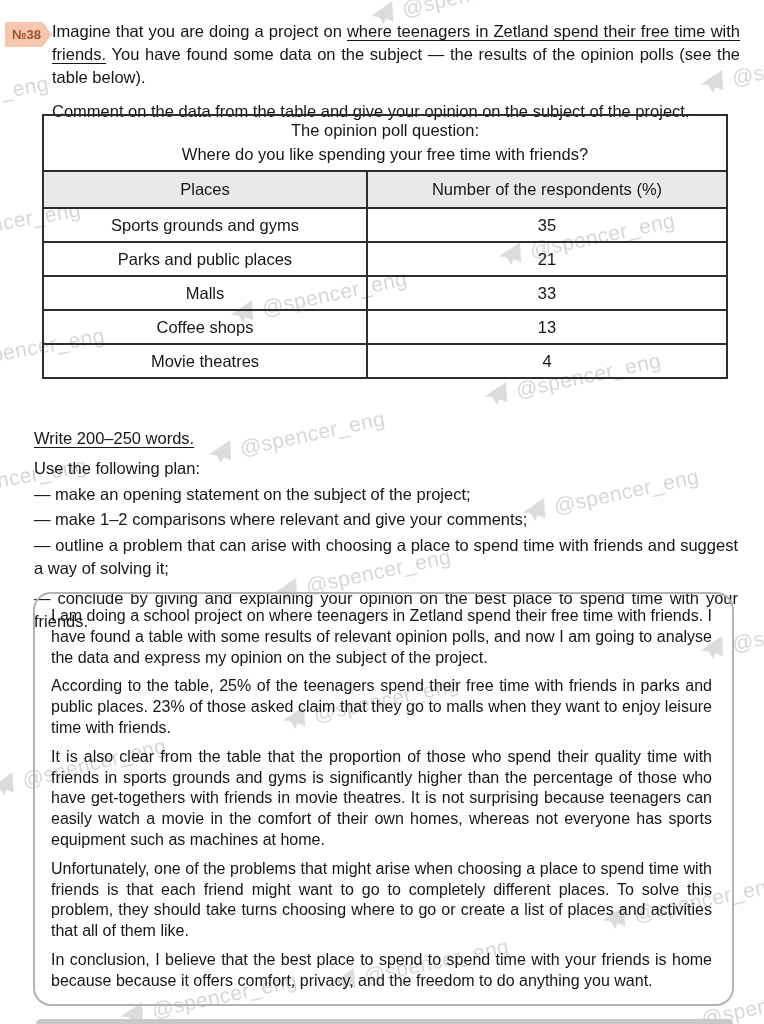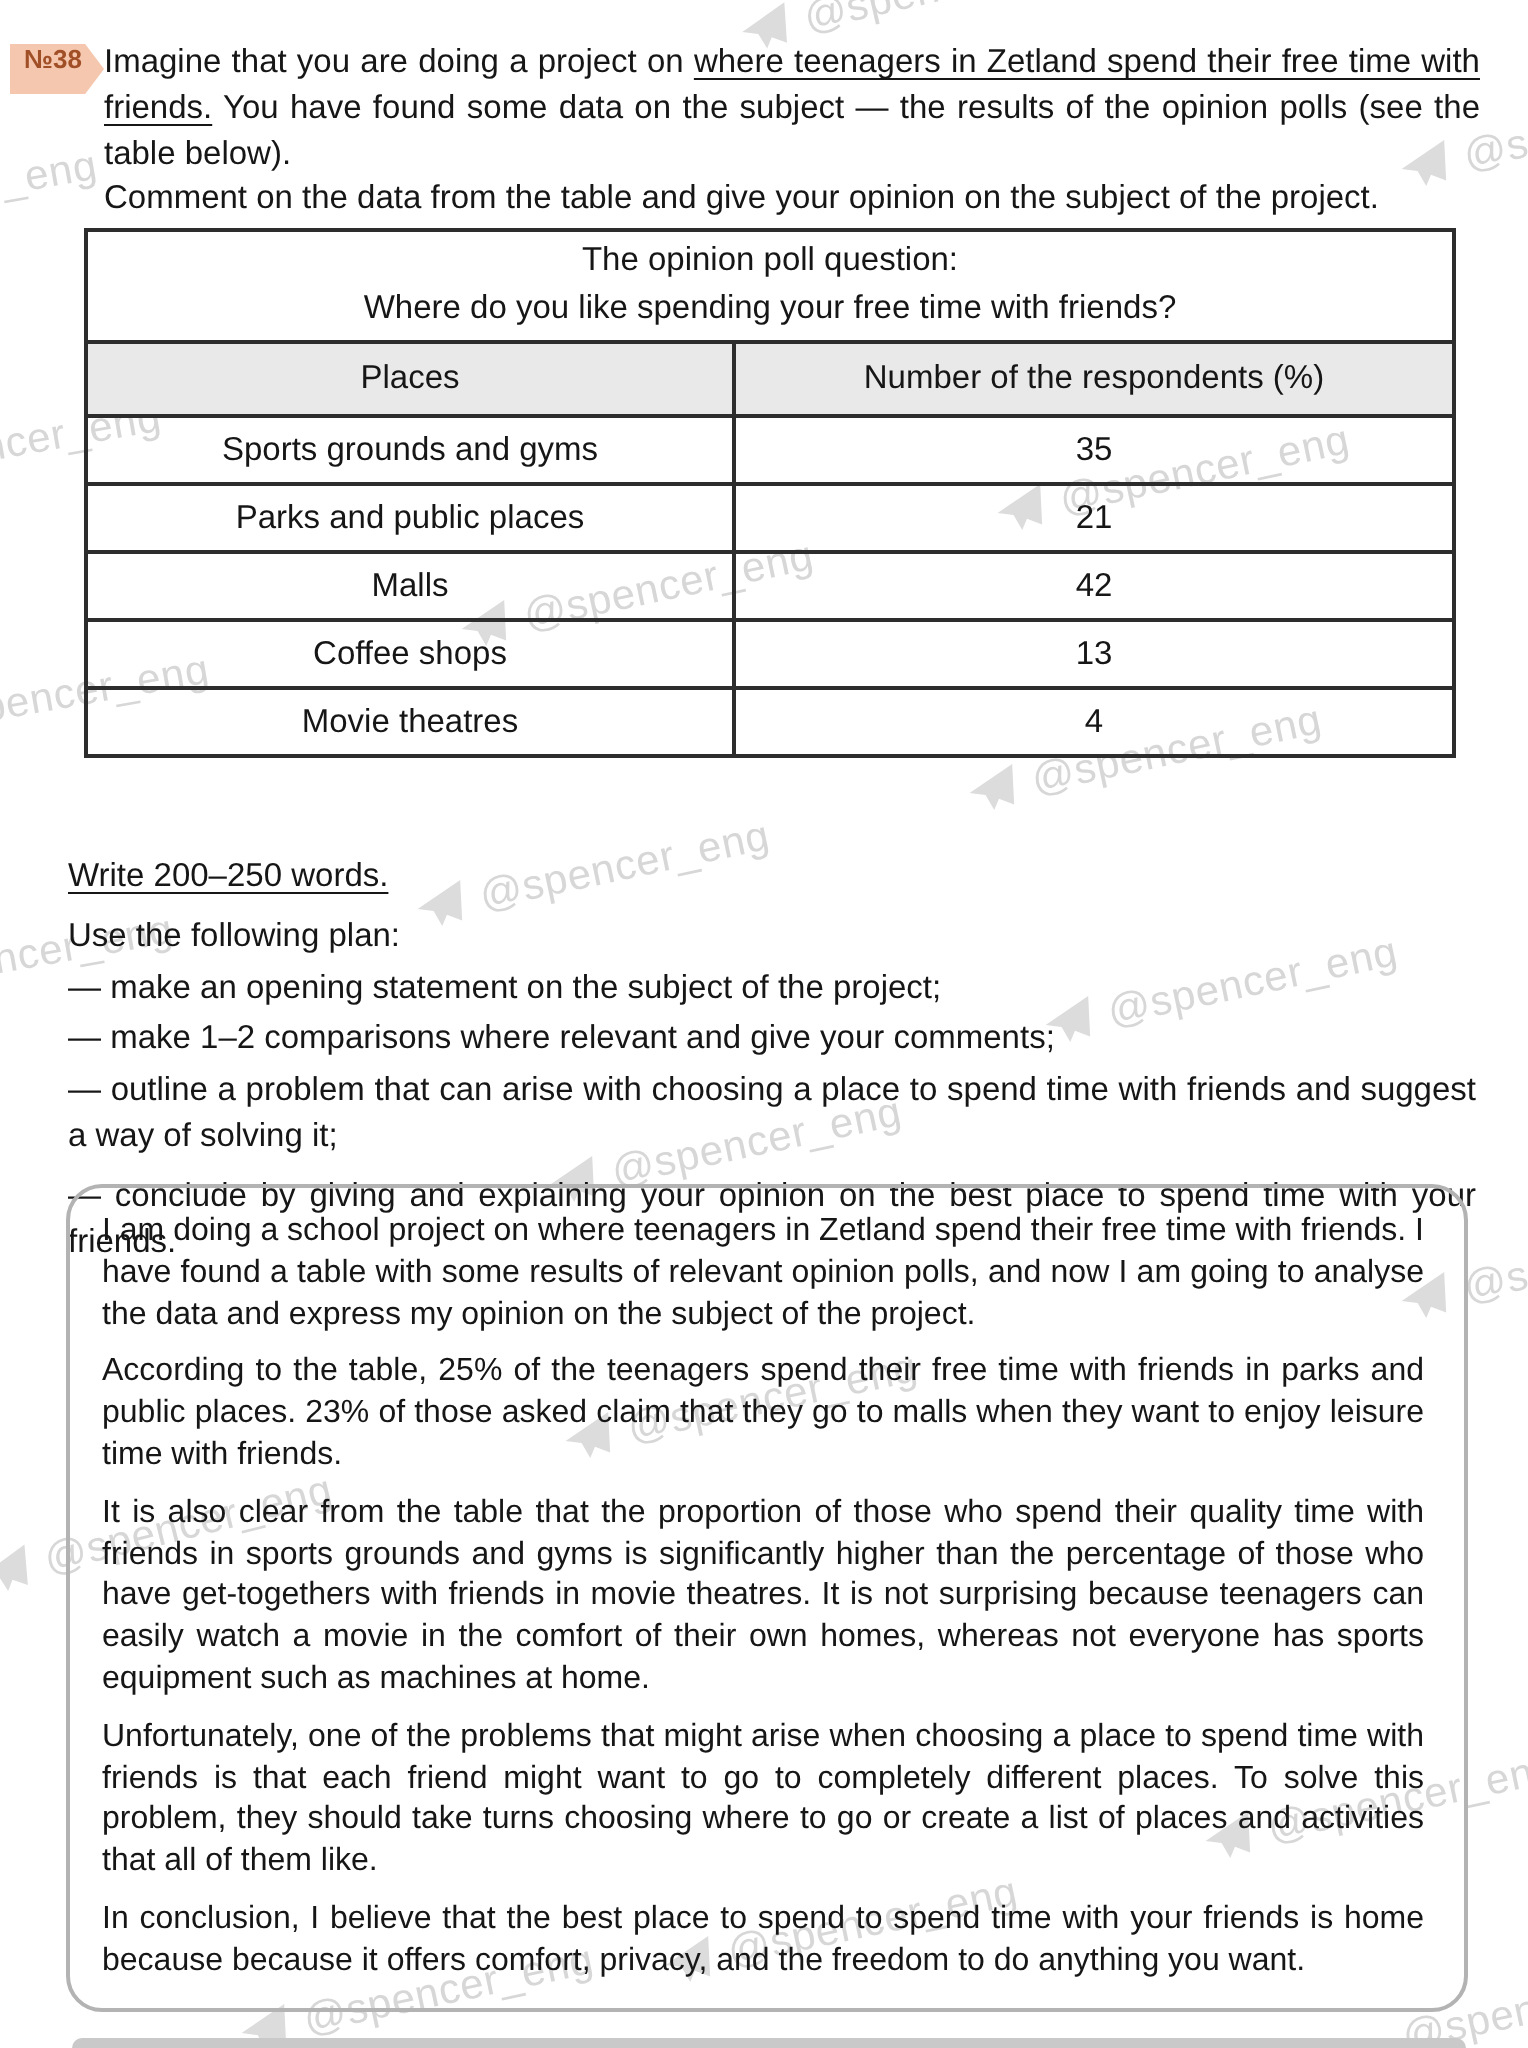--- a/index.html
+++ b/index.html
@@ -29,31 +29,31 @@
   .wm svg { width:26px; height:26px; fill:#dcdcdc; flex:0 0 auto; }
 
   
   .layer { position:absolute; inset:0; z-index:1; }
 
   .task-badge {
     position:absolute; left:5px; top:22px;
     width:47px; height:25px;
     background:#f5c7ae;
     clip-path:polygon(0 0, 80% 0, 100% 50%, 80% 100%, 0 100%);
-    display:flex; align-items:flex-start; justify-content:flex-start;
+    display:flex; align-items:center; justify-content:flex-start;
     padding-left:7px;
     font-size:13px; font-weight:bold; color:#a14f27;
   }
 
   .task-header {
     position:absolute; left:52px; top:20px; width:688px;
     font-size:16.5px; line-height:1.38; text-align:justify;
   }
   .task-header .u { text-decoration:underline; text-underline-offset:3px; }
-  .comment-line { margin-top:0; text-align:left; }
+  .comment-line { margin-top:12px; text-align:left; }
 
   
   .poll-table {
     position:absolute; left:42px; top:114px;
     width:686px;
     border-collapse:collapse;
     font-size:16.5px;
   }
   .poll-table td {
     border:2px solid #2d2d2d;
@@ -223,21 +223,21 @@
       <tr class="data-row">
         <td>Sports grounds and gyms</td>
         <td>35</td>
       </tr>
       <tr class="data-row">
         <td>Parks and public places</td>
         <td>21</td>
       </tr>
       <tr class="data-row">
         <td>Malls</td>
-        <td>42</td>
+        <td>33</td>
       </tr>
       <tr class="data-row">
         <td>Coffee shops</td>
         <td>13</td>
       </tr>
       <tr class="data-row">
         <td>Movie theatres</td>
         <td>4</td>
       </tr>
     </tbody>

